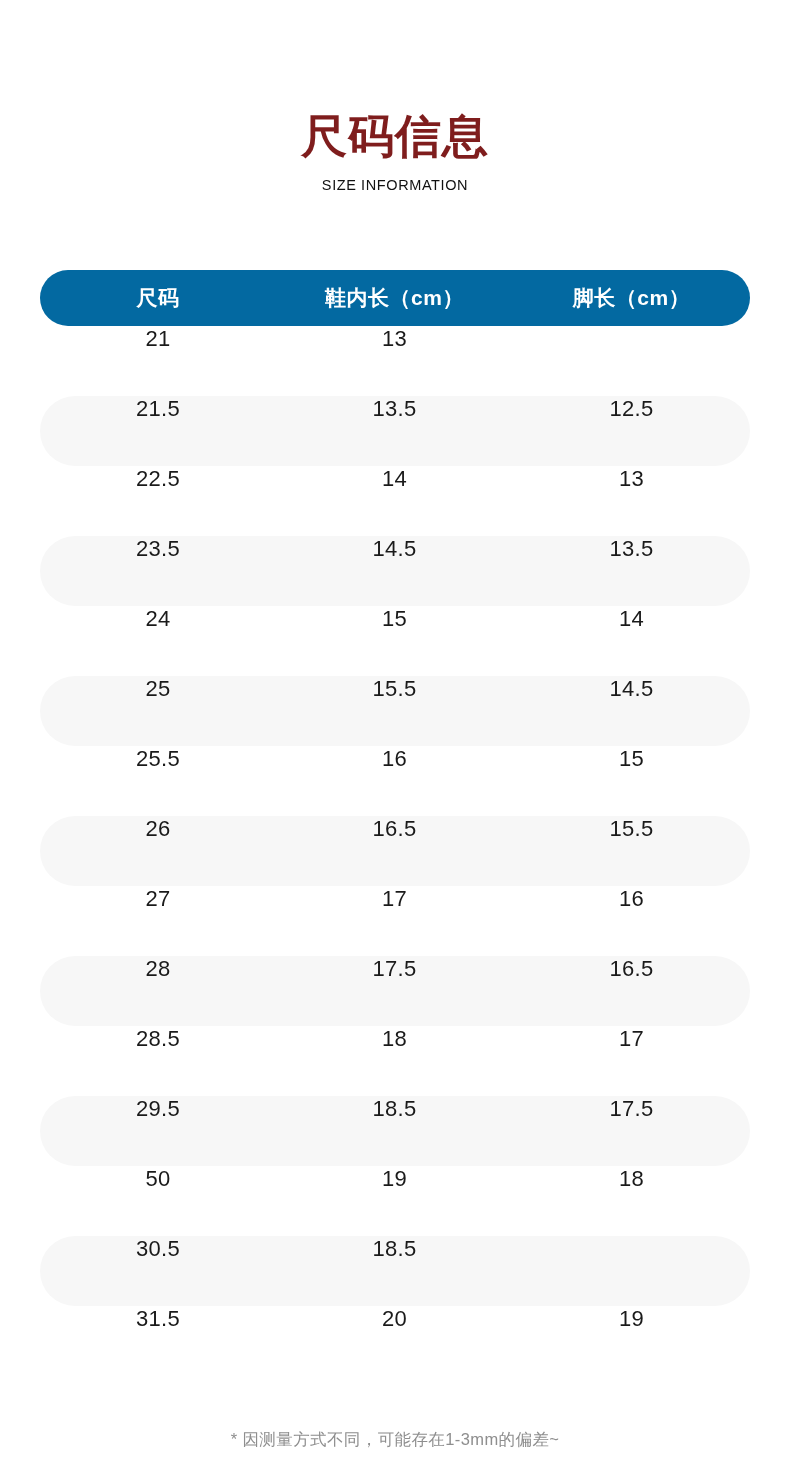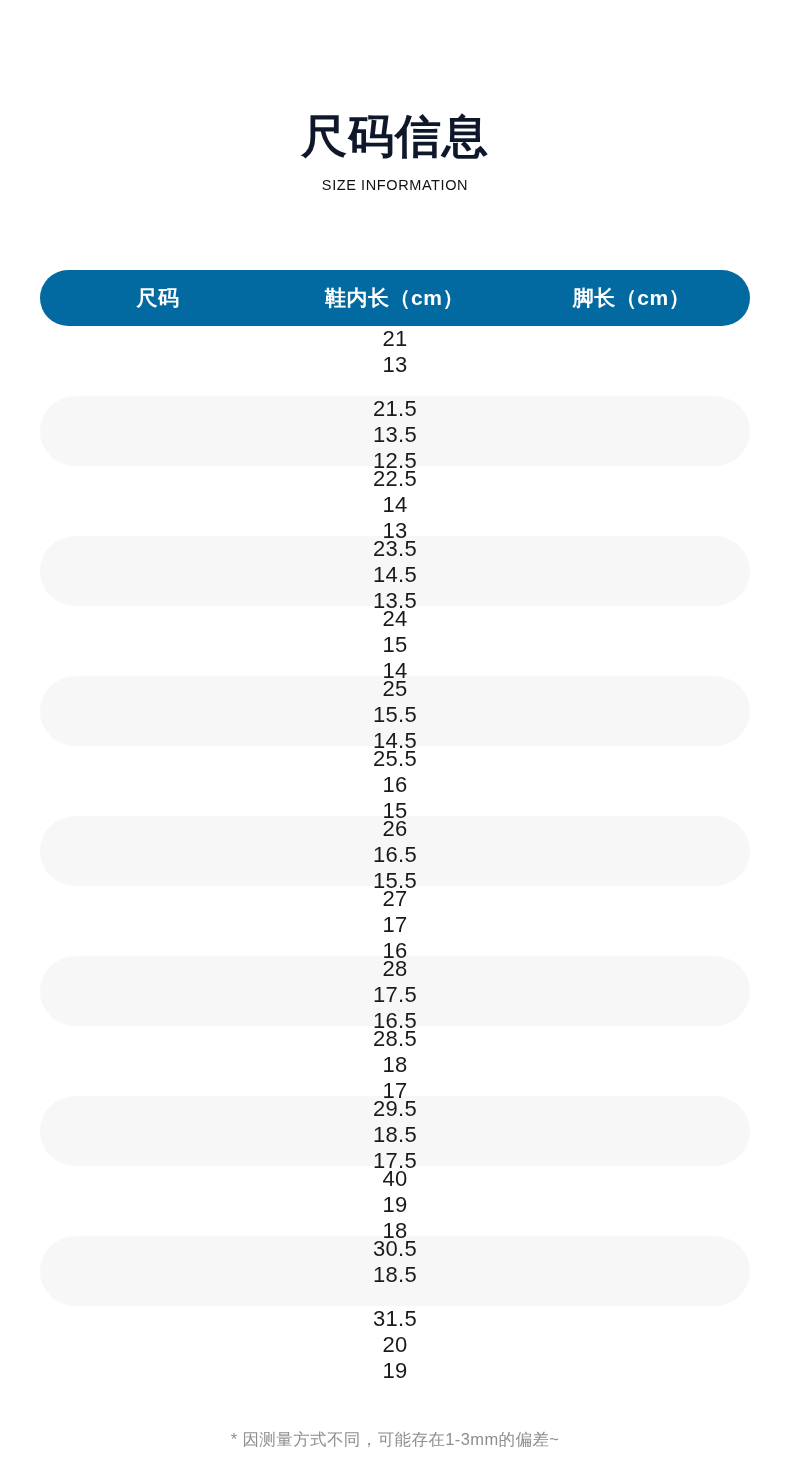--- a/index.html
+++ b/index.html
@@ -28,21 +28,21 @@
     position: absolute;
     top: 108px;
     left: 0;
     width: 790px;
     text-align: center;
   }
   .main-title {
     font-size: 46px;
     line-height: 56px;
     font-weight: 900;
-    color: #0f172a;
+    color: #7f1d1d;
     letter-spacing: 1px;
     margin: 0;
     font-family: "Liberation Sans", "DejaVu Sans", sans-serif;
   }
   .sub-title {
     margin-top: 12px;
     font-size: 14.5px;
     line-height: 18px;
     font-weight: 400;
     color: #111111;
@@ -74,25 +74,24 @@
     color: #ffffff;
     font-family: "Liberation Sans", "DejaVu Sans", sans-serif;
   }
 
   .table-body {
     position: relative;
   }
 
   .table-row {
     display: flex;
-    align-items: center;
+    align-items: flex-start;
     height: 70px;
     border-radius: 35px;
     background: transparent;
-    flex-direction: column;
   }
   .table-row.striped {
     background: #f7f7f7;
   }
   .table-row .cell {
     font-size: 22px;
     font-weight: 400;
     color: #1a1a1a;
     text-align: center;
     letter-spacing: 0.3px;
@@ -190,21 +189,21 @@
           <div class="cell col-1">28.5</div>
           <div class="cell col-2">18</div>
           <div class="cell col-3">17</div>
         </div>
         <div class="table-row striped">
           <div class="cell col-1">29.5</div>
           <div class="cell col-2">18.5</div>
           <div class="cell col-3">17.5</div>
         </div>
         <div class="table-row">
-          <div class="cell col-1">40</div>
+          <div class="cell col-1">50</div>
           <div class="cell col-2">19</div>
           <div class="cell col-3">18</div>
         </div>
         <div class="table-row striped">
           <div class="cell col-1">30.5</div>
           <div class="cell col-3">18.5</div>
         </div>
         <div class="table-row">
           <div class="cell col-1">31.5</div>
           <div class="cell col-2">20</div>

